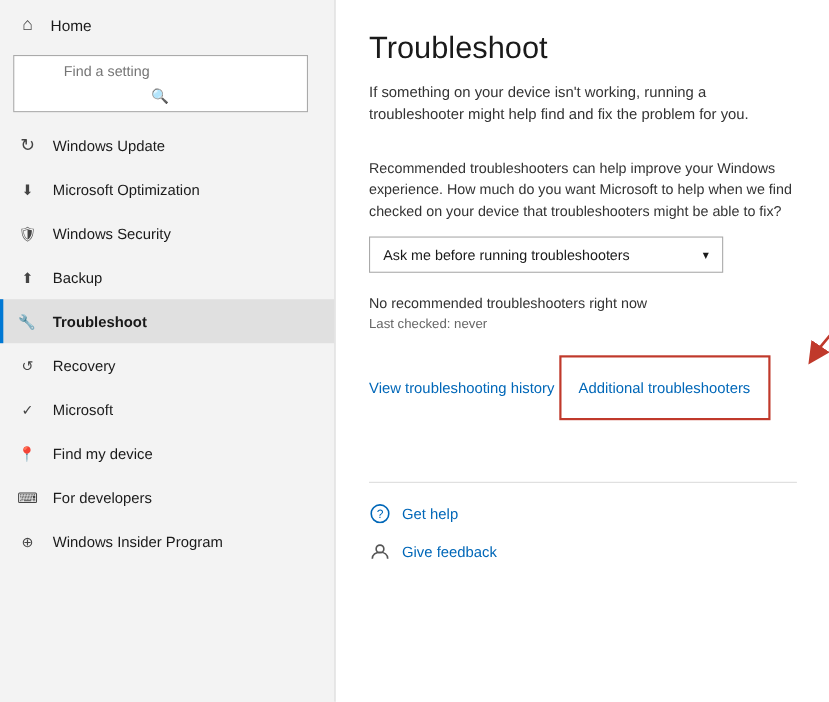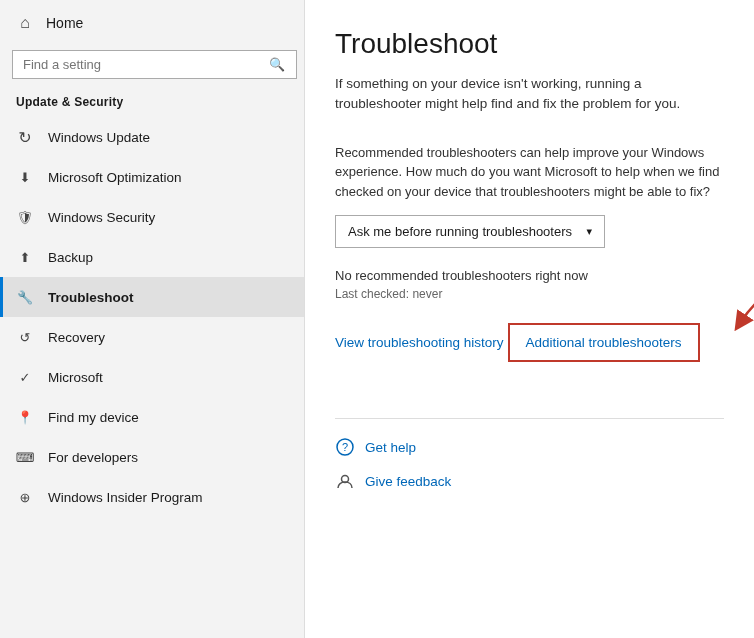--- a/index.html
+++ b/index.html
@@ -28,27 +28,28 @@
       display: flex;
       align-items: center;
       padding: 14px 16px;
       cursor: pointer;
       gap: 12px;
       font-size: 14px;
       color: #1a1a1a;
     }
 
     .sidebar-search {
-      margin: 4px 7px 10px 12px;
+      margin: 4px 24px 10px 12px;
       display: flex;
       align-items: center;
       background: #fff;
       border: 1px solid #aaa;
       padding: 6px 10px;
       gap: 8px;
+      flex-direction: column;
     }
     .sidebar-search input {
       border: none;
       outline: none;
       background: transparent;
       flex: 1;
       font-size: 13px;
       color: #555;
     }
 
@@ -127,21 +128,21 @@
 
     .dropdown-btn {
       display: flex;
       align-items: center;
       justify-content: space-between;
       border: 1px solid #aaa;
       background: #fff;
       padding: 8px 12px;
       font-size: 13px;
       color: #1a1a1a;
-      width: 270px;
+      width: 322px;
       cursor: pointer;
       margin-bottom: 20px;
     }
 
     .status-line {
       font-size: 13px;
       color: #333;
       margin-bottom: 4px;
       font-weight: 500;
     }
@@ -155,21 +156,21 @@
       color: #0067b8;
       font-size: 13.5px;
       cursor: pointer;
       text-decoration: none;
       display: inline-block;
       margin-bottom: 2px;
     }
 
     .additional-box {
       border: 2px solid #c0392b;
-      padding: 10px 16px;
+      padding: 20px 16px;
       display: inline-flex;
       align-items: flex-end;
       cursor: pointer;
       position: relative;
       margin-bottom: 24px;
     }
     .additional-box span {
       color: #0067b8;
       font-size: 13.5px;
     }
@@ -213,21 +214,20 @@
   <div class="sidebar-home">
     <span class="sidebar-icon">⌂</span>
     <span>Home</span>
   </div>
 
   <div class="sidebar-search">
     <input type="text" placeholder="Find a setting" style="">
     <span style="color:#555;font-size:13px;">🔍</span>
   </div>
 
-  <div class="sidebar-section-title">Update &amp; Security</div>
 
   <div class="sidebar-item">
     <span class="sidebar-icon">↻</span>
     <span>Windows Update</span>
   </div>
   <div class="sidebar-item">
     <span class="sidebar-icon" style="font-size:13px;">⬇</span>
     <span>Microsoft Optimization</span>
   </div>
   <div class="sidebar-item">

